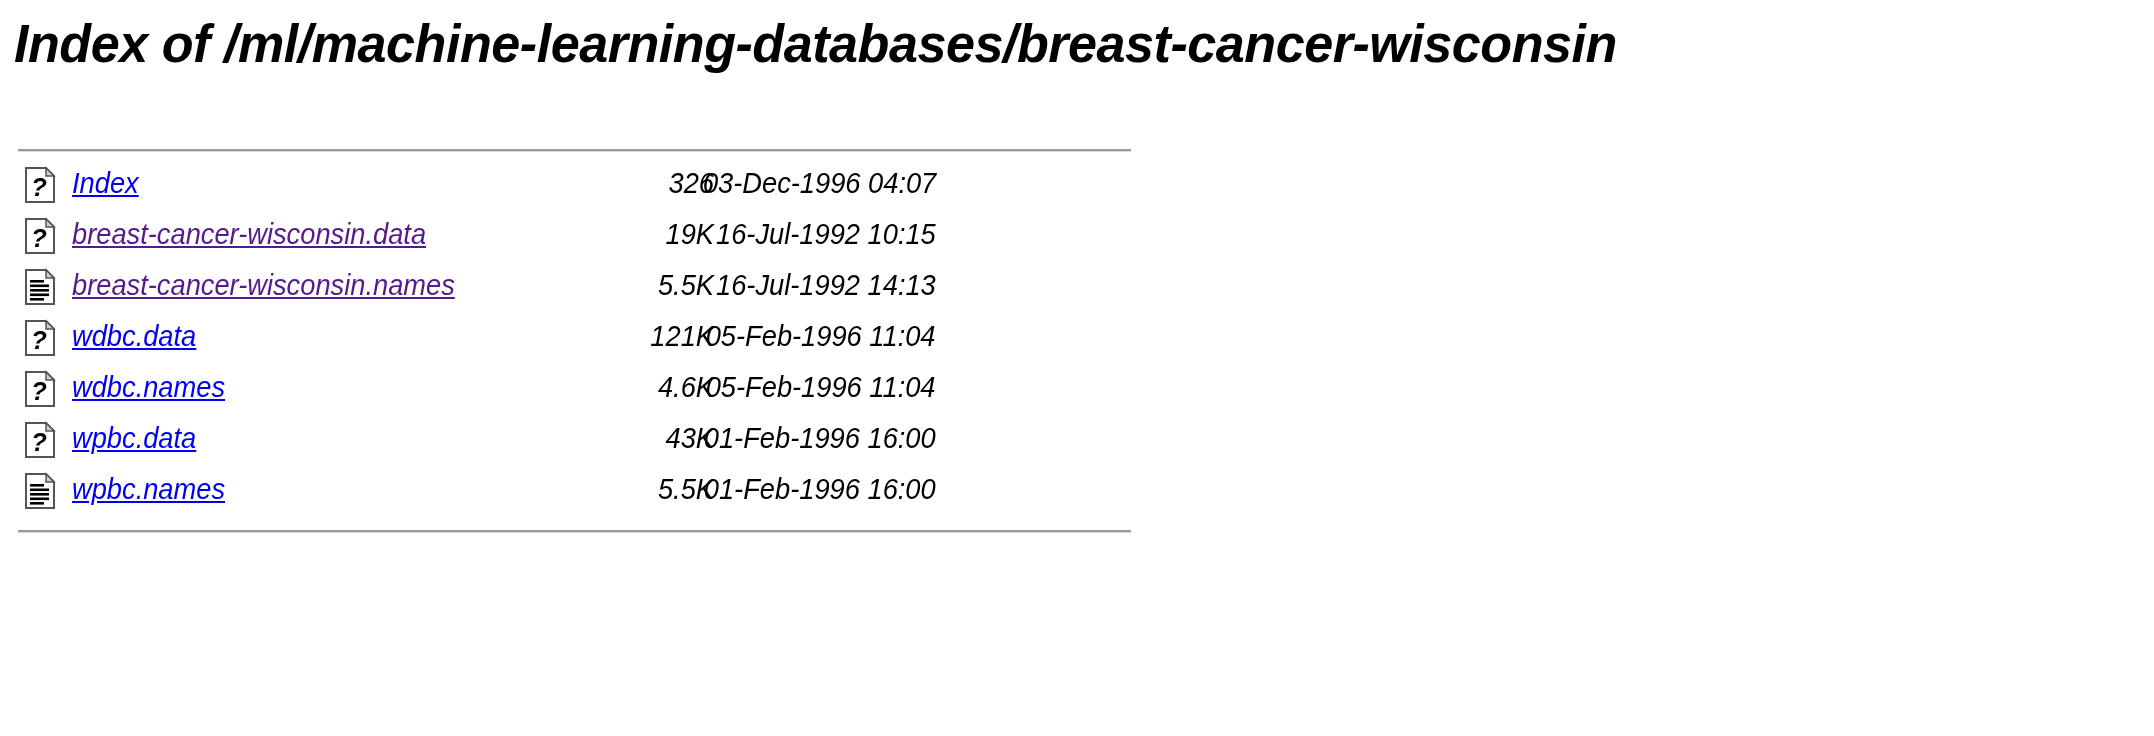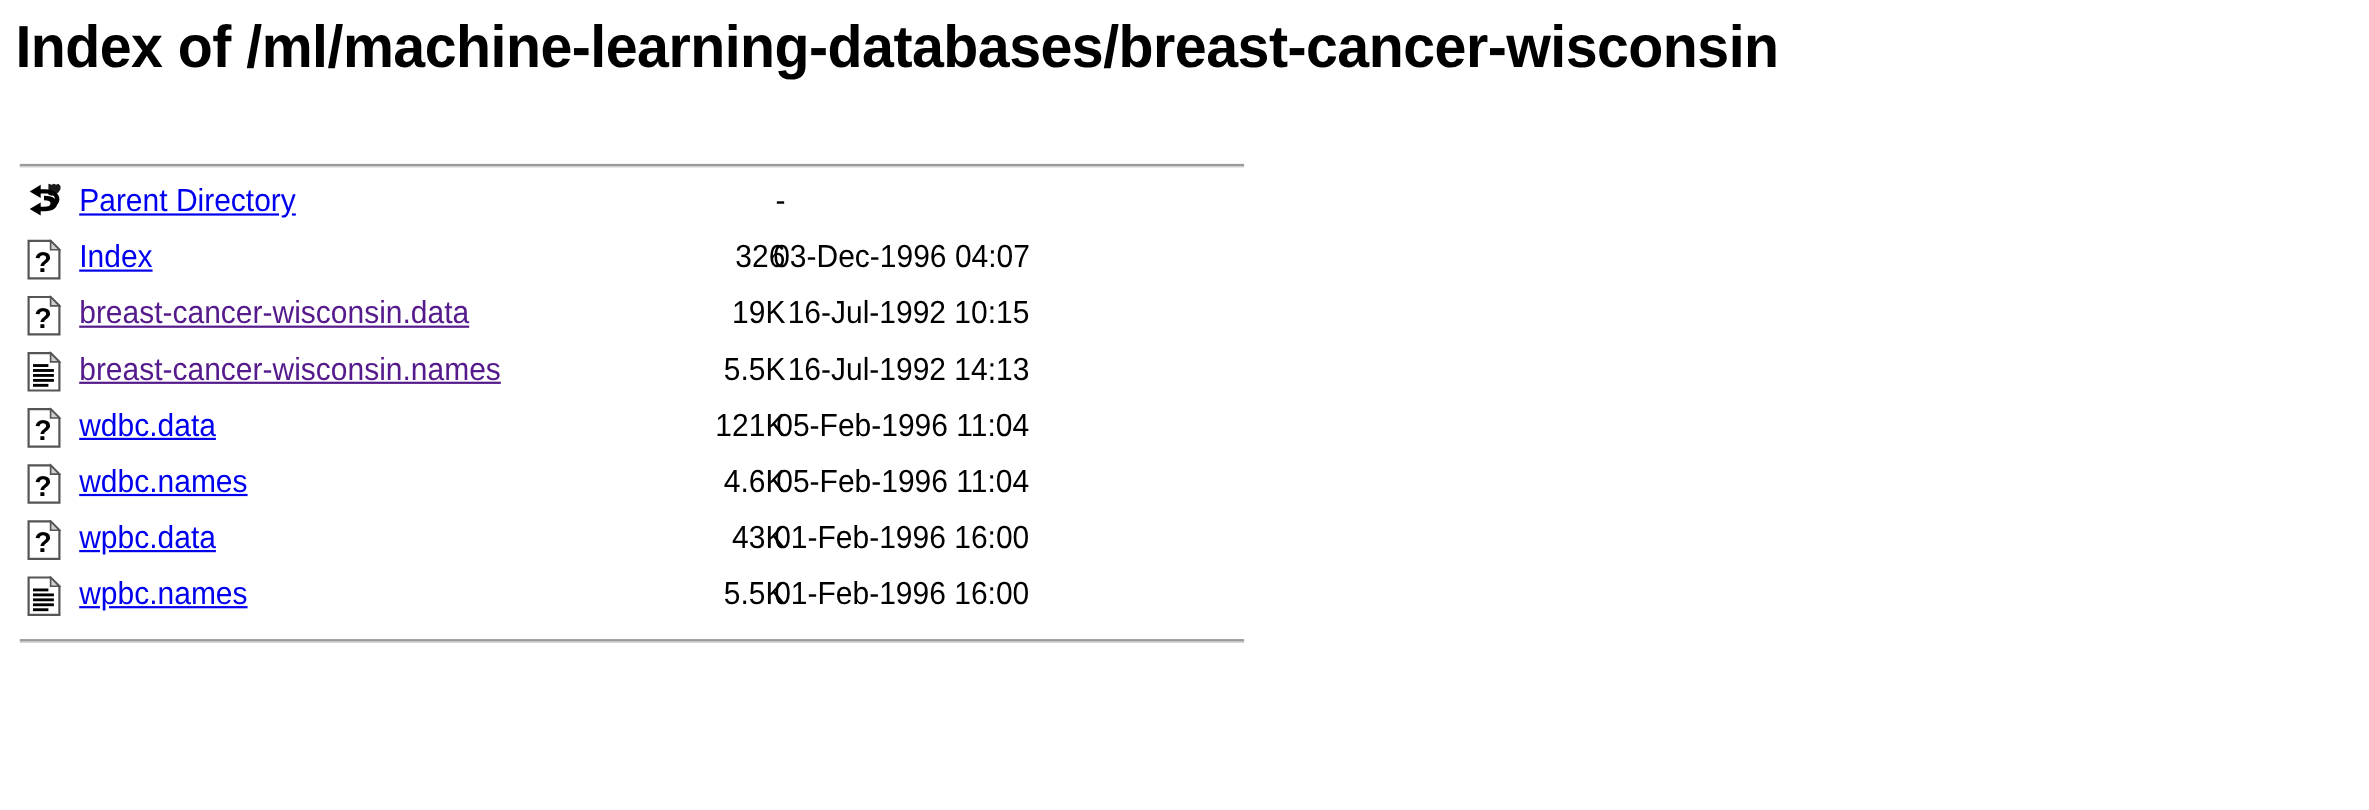--- a/index.html
+++ b/index.html
@@ -15,20 +15,21 @@
     font-family: "Liberation Sans", "DejaVu Sans", sans-serif;
     -webkit-font-smoothing: antialiased;
   }
 
   .page {
     position: relative;
     width: 2154px;
     height: 736px;
     box-sizing: border-box;
     padding: 0 14px;
+    font-style: italic;
   }
 
   
   .page-title {
     font-family: "Liberation Sans", "DejaVu Sans", sans-serif;
     font-weight: bold;
     font-size: 54px;
     line-height: 1.0;
     letter-spacing: -0.5px;
     color: #000000;
@@ -154,33 +155,20 @@
   <div class="listing">
 
 
     <div class="hr top"></div>
 
     <div class="rows" id="rows-container">
         <div class="row">
           <span class="icon-cell">
             <svg width="34" height="38" viewBox="0 0 34 38">
               <g>
-                <path d="M20 3 L20 1 L23 2 L25 1 L27 2 L29 1 L31 3 L31 6 L29 9 L26 11 L23 12 L20 11 Z" fill="#1a1a1a"></path>
-                <path d="M17 6 C25 6 30 10 30 15 C30 19 27 22 22 23 L22 19 C25 18 26 17 26 15 C26 12 23 10 17 10 L13 10 L13 14 L3 8 L13 2 L13 6 Z" fill="#000000"></path>
-                <path d="M16 12 C24 12 28 15 28 19 C28 23 24 26 17 26 L13 26 L13 30 L3 24 L13 18 L13 22 L16 22 C20 22 22 21 22 19 C22 17 20 16 16 16 Z" fill="#000000"></path>
-              </g>
-            </svg>
-          </span>
-          <span class="name-cell">Parent Directory</span>
-          <span class="meta-cell dash-cell">-</span>
-        </div>
-        <div class="row">
-          <span class="icon-cell">
-            <svg width="34" height="38" viewBox="0 0 34 38">
-              <g>
                 <path d="M2 2 L22 2 L30 10 L30 36 L2 36 Z" fill="#ffffff" stroke="#555555" stroke-width="2"></path>
                 <path d="M22 2 L22 10 L30 10 Z" fill="#d0d0d0" stroke="#555555" stroke-width="1.5"></path>
                 <text x="15" y="30" font-family="Liberation Sans, sans-serif" font-size="26" font-weight="bold" fill="#000000" text-anchor="middle">?</text>
               </g>
             </svg>
           </span>
           <span class="name-cell">Index</span>
           <span class="meta-cell date-cell">03-Dec-1996 04:07</span>
           <span class="meta-cell size-cell">326</span>
         </div>

